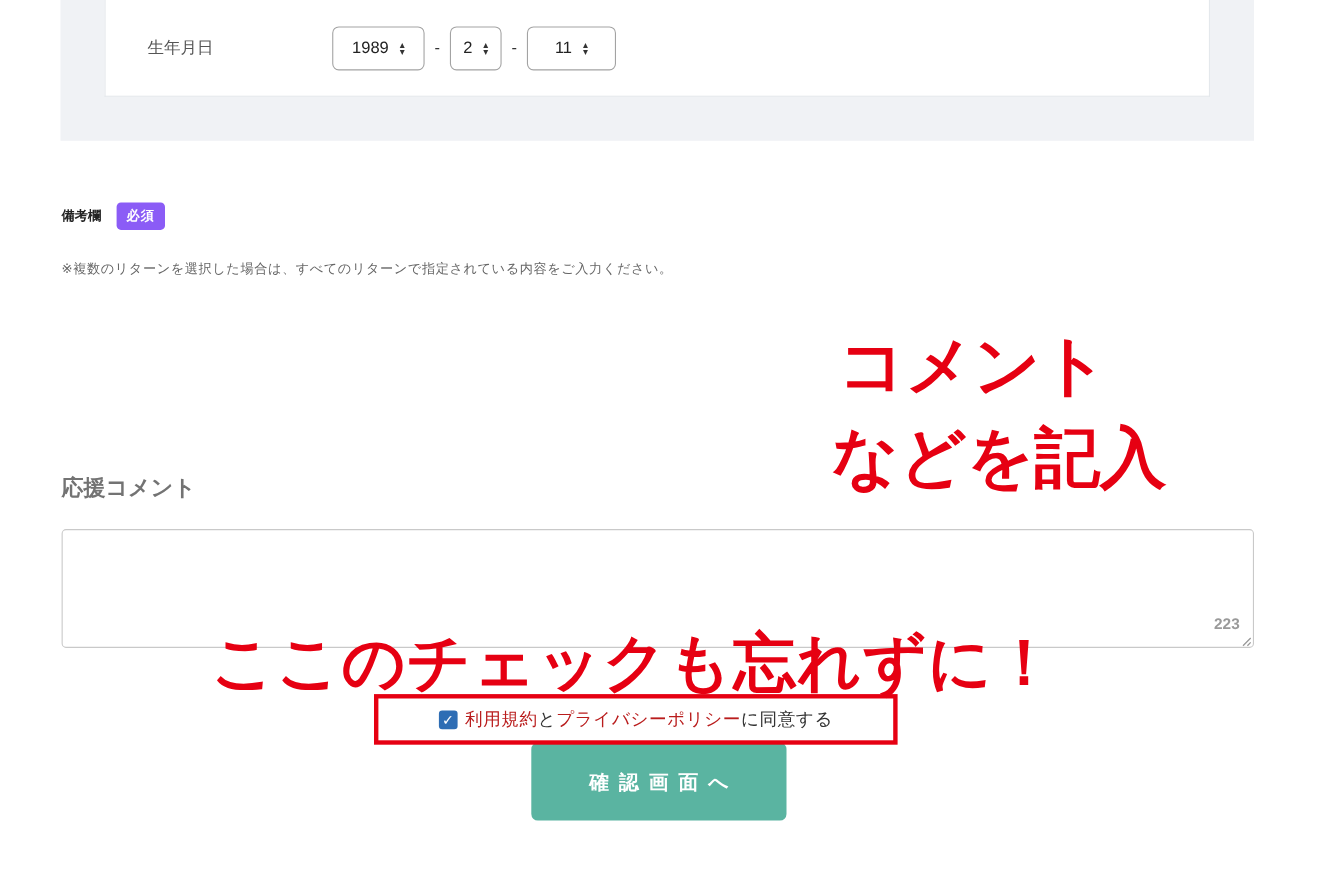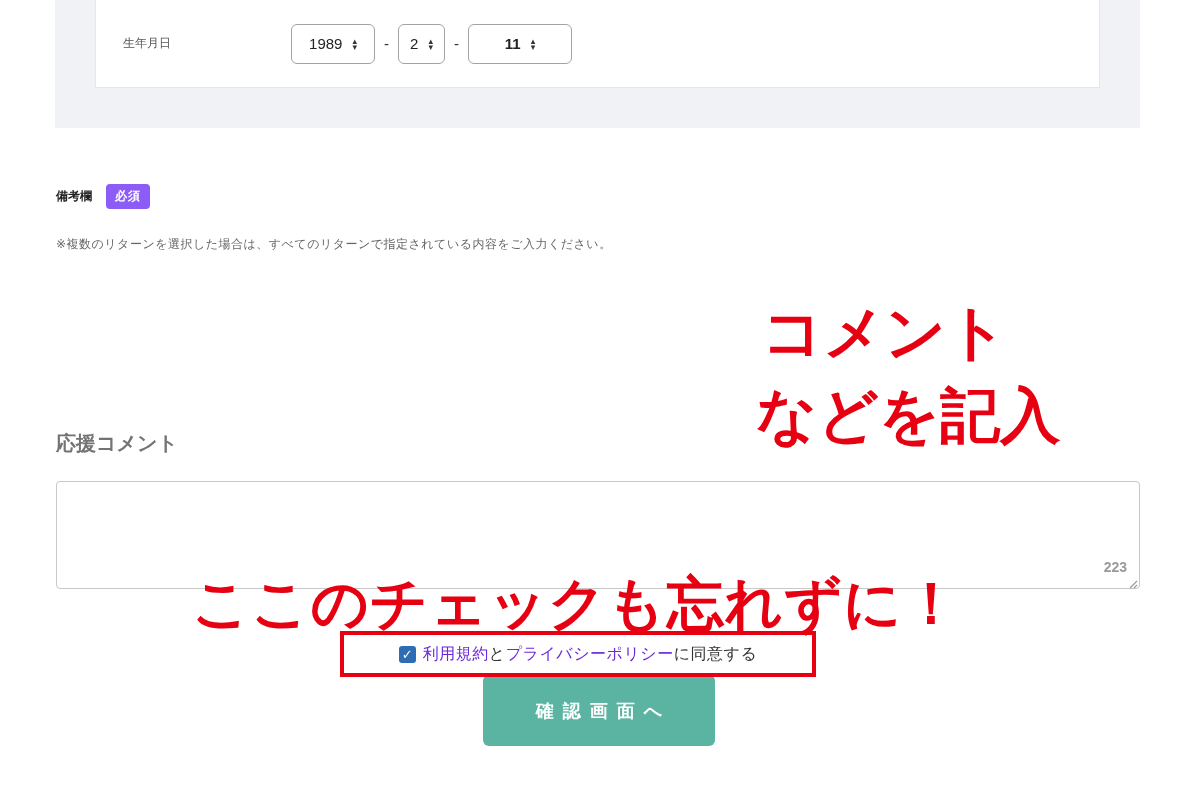--- a/index.html
+++ b/index.html
@@ -4,26 +4,26 @@
 <style>
   * { margin: 0; padding: 0; box-sizing: border-box; }
   html, body { width: 1200px; height: 800px; background: #fff; overflow: hidden; }
   body { font-family: "Liberation Sans", "DejaVu Sans", sans-serif; color: #333; }
   .stage { position: relative; width: 1200px; height: 800px; background: #fff; }
 
   
   .top-section { position: absolute; left: 55px; top: 0; width: 1085px; height: 128px; background: #f0f2f5; }
   .birth-card { position: absolute; left: 40px; top: 0; width: 1005px; height: 88px; background: #fff;
                 border: 1px solid #e4e8ec; border-top: none; display: flex; align-items: center; }
-  .birth-label { margin-left: 27px; width: 168px; font-size: 12px; color: #555; }
+  .birth-label { margin-left: 38px; width: 168px; font-size: 15px; color: #555; }
   .selects { display: flex; align-items: center; gap: 9px; text-align: center; }
   .sel { height: 40px; background: #fff; border: 1px solid #a3a3a3; border-radius: 6px;
          display: flex; align-items: center; justify-content: center; gap: 10px;
          font-size: 15px; color: #222; cursor: default; }
-  .sel.year { width: 84px; } .sel.month { width: 47px; } .sel.day { width: 104px; font-weight: bold; }
+  .sel.year { width: 84px; } .sel.month { width: 47px; } .sel.day { width: 81px; }
   .spinner { display: flex; flex-direction: column; align-items: center; line-height: 6px; font-size: 9px; color: #333; }
   .dash { font-size: 15px; color: #333; }
 
   
   .remarks-head { position: absolute; left: 56px; top: 184px; display: flex; align-items: center; gap: 14px; }
   .field-title { font-size: 12px; font-weight: bold; color: #222; }
   .badge { background: #8b5cf6; color: #fff; font-size: 12px; font-weight: bold;
            padding: 4px 9px; border-radius: 4px; letter-spacing: 1px; }
   .note { position: absolute; left: 56px; top: 236px; font-size: 12px; color: #666; letter-spacing: 0.5px; }
 
@@ -45,21 +45,21 @@
 
   
   .agree-box { position: absolute; left: 340px; top: 631px; width: 476px; height: 46px;
                border: 4px solid #e60012; z-index: 20; background: transparent;
                display: flex; align-items: center; justify-content: center; }
   .agree-inner { display: flex; align-items: center; gap: 7px; font-size: 16px; cursor: pointer; }
   .checkbox { width: 17px; height: 17px; background: #2e6db4; border-radius: 3px;
               display: flex; align-items: center; justify-content: center;
               color: #fff; font-size: 13px; line-height: 17px; cursor: pointer; }
   .agree-text { letter-spacing: 0.5px; color: #333; }
-  .link { color: #6d28d9; text-decoration: none; cursor: pointer; text-align: center; }
+  .link { color: #b91c1c; text-decoration: none; cursor: pointer; text-align: center; }
 
   
   .submit-btn { position: absolute; left: 483px; top: 675px; width: 232px; height: 71px;
                 background: #5ab4a1; border: none; border-radius: 6px; color: #fff;
                 font-family: inherit; font-size: 18px; font-weight: bold;
                 letter-spacing: 9px; text-indent: 9px; cursor: pointer; z-index: 10;
                 display: flex; align-items: center; justify-content: center; }
 </style>
 </head>
 <body>

